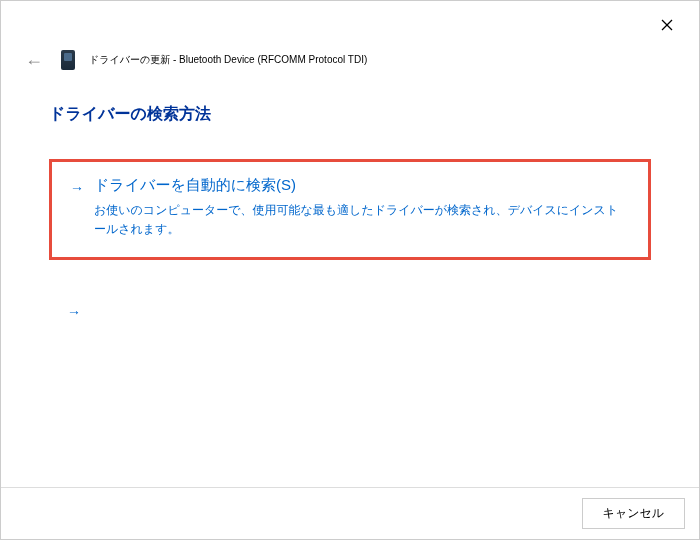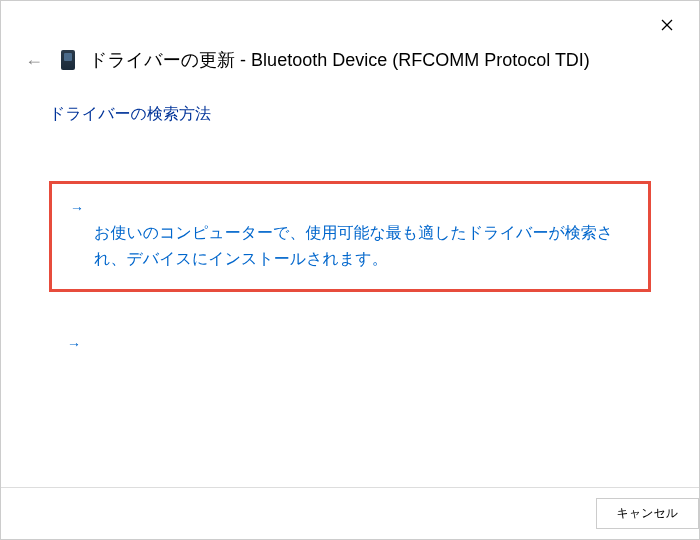--- a/index.html
+++ b/index.html
@@ -50,31 +50,31 @@
       content: '';
       position: absolute;
       top: 3px;
       left: 3px;
       right: 3px;
       height: 8px;
       background: #4a6a8a;
       border-radius: 1px;
     }
     .title {
-      font-size: 18px;
+      font-size: 10px;
       color: #000;
     }
     .main {
       padding: 30px 48px 0 48px;
     }
     .heading {
       font-size: 16px;
       color: #003399;
-      font-weight: normal;
-      margin-bottom: 56px;
+      font-weight: bold;
+      margin-bottom: 34px;
     }
     .option {
       padding: 14px 18px 18px 18px;
       margin-bottom: 28px;
       cursor: pointer;
     }
     .option.highlighted {
       border: 3px solid #e74c3c;
     }
     .option-title-row {
@@ -86,35 +86,36 @@
     .option-arrow {
       color: #0066cc;
       font-size: 14px;
     }
     .option-title {
       color: #0066cc;
       font-size: 15px;
     }
     .option-desc {
       color: #0066cc;
-      font-size: 16px;
+      font-size: 12px;
       padding-left: 24px;
       line-height: 1.6;
     }
     .footer {
       position: absolute;
       bottom: 0;
       left: 0;
       right: 0;
       height: 52px;
       border-top: 1px solid #ddd;
       background: #fff;
       display: flex;
       align-items: center;
       justify-content: flex-end;
+      padding-right: 14px;
     }
     .cancel-btn {
       background: #fff;
       border: 1px solid #ccc;
       padding: 6px 20px;
       font-size: 12px;
       cursor: pointer;
     }
   </style>
 </head>
@@ -134,20 +135,21 @@
     <span>ドライバーの更新 - </span><span>Bluetooth Device (RFCOMM Protocol TDI)</span>
   </span>
 </div>
 
 <div class="main">
   <h2 class="heading">ドライバーの検索方法</h2>
 
   <div class="option highlighted">
     <div class="option-title-row">
       <span class="option-arrow">→</span>
+      <span class="option-title">ドライバーを自動的に検索(S)</span>
     </div>
     <div class="option-desc">お使いのコンピューターで、使用可能な最も適したドライバーが検索され、デバイスにインストールされます。</div>
   </div>
 
   <div class="option">
     <div class="option-title-row">
       <span class="option-arrow">→</span>
     </div>
   </div>
 </div>

